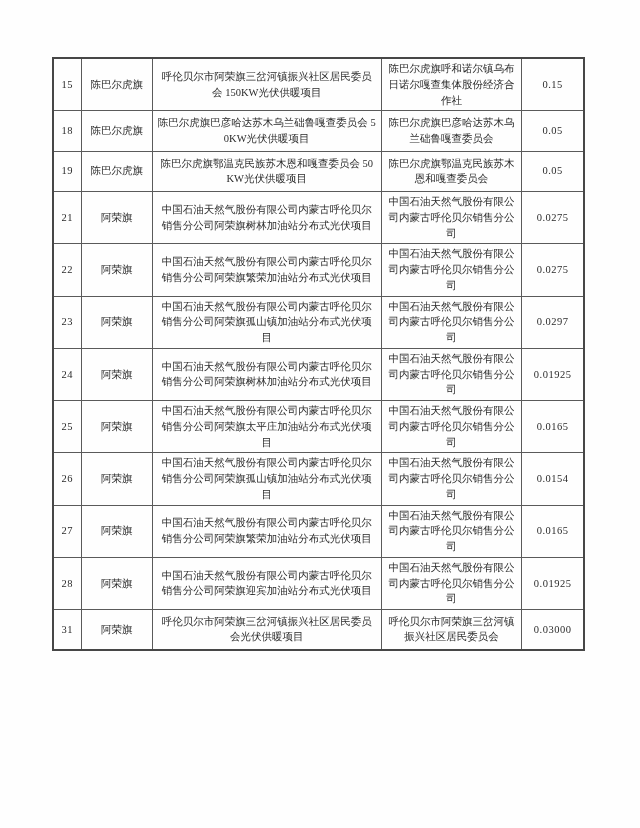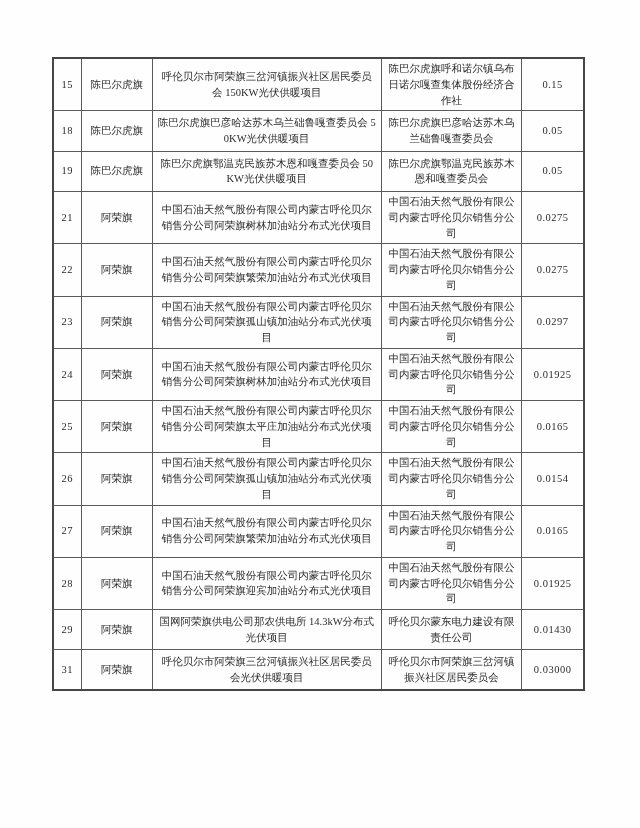--- a/index.html
+++ b/index.html
@@ -128,27 +128,20 @@
     <td class="cell-price">0.0165</td>
   </tr>
         <tr>
     <td class="cell-no">28</td>
     <td class="cell-county">阿荣旗</td>
     <td class="cell-project">中国石油天然气股份有限公司内蒙古呼伦贝尔销售分公司阿荣旗迎宾加油站分布式光伏项目</td>
     <td class="cell-unit">中国石油天然气股份有限公司内蒙古呼伦贝尔销售分公司</td>
     <td class="cell-price">0.01925</td>
   </tr>
         <tr>
-    <td class="cell-no">29</td>
-    <td class="cell-county">阿荣旗</td>
-    <td class="cell-project">国网阿荣旗供电公司那农供电所 14.3kW分布式光伏项目</td>
-    <td class="cell-unit">呼伦贝尔蒙东电力建设有限责任公司</td>
-    <td class="cell-price">0.01430</td>
-  </tr>
-        <tr>
     <td class="cell-no">31</td>
     <td class="cell-county">阿荣旗</td>
     <td class="cell-project">呼伦贝尔市阿荣旗三岔河镇振兴社区居民委员会光伏供暖项目</td>
     <td class="cell-unit">呼伦贝尔市阿荣旗三岔河镇振兴社区居民委员会</td>
     <td class="cell-price">0.03000</td>
   </tr>
       </tbody>
   </table>
 </div>
 

